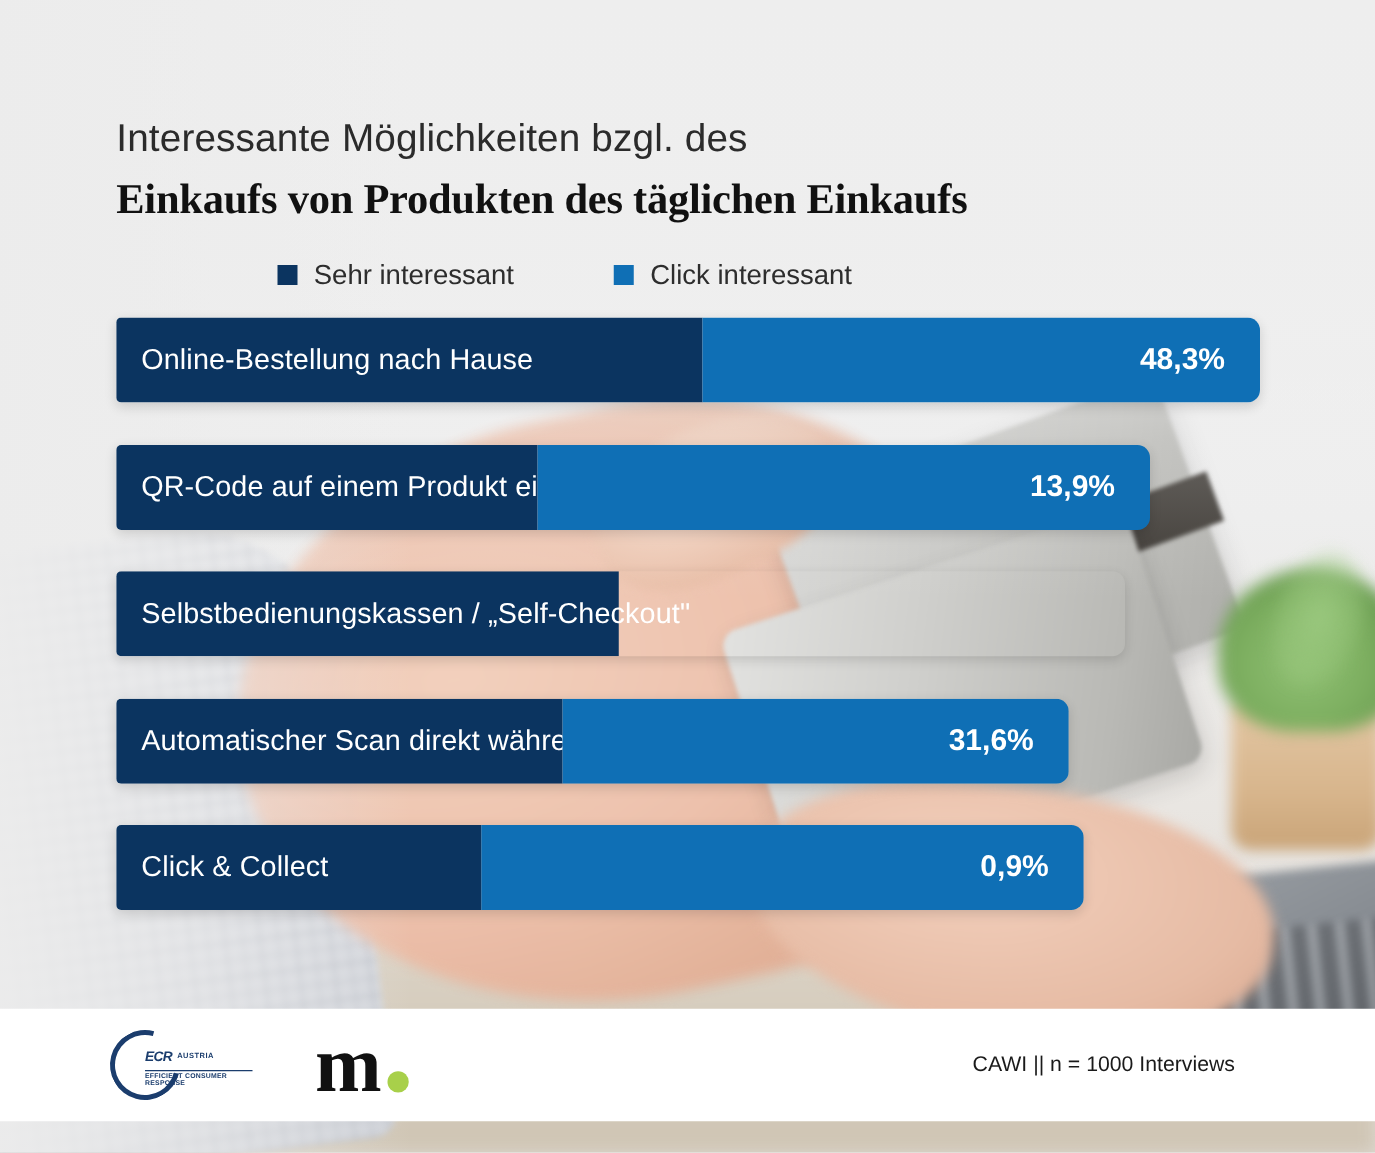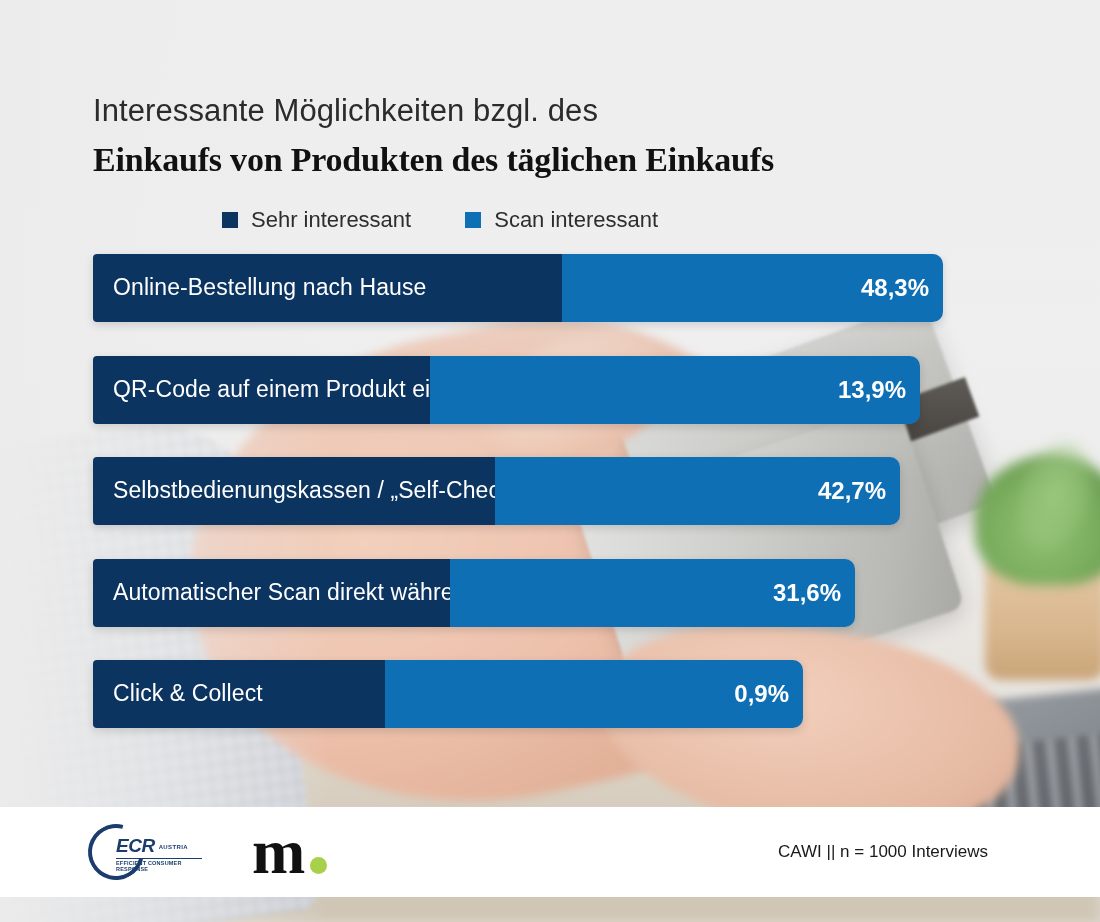--- a/index.html
+++ b/index.html
@@ -171,21 +171,21 @@
     color: #111111;
     margin-top: 9px;
     letter-spacing: -.2px;
     line-height: 1.2;
   }
 
   
   .legend {
     display: flex;
     align-items: center;
-    gap: 54px;
+    gap: 80px;
     margin: 26px 0 0 222px;
   }
   .legend-item { display: flex; align-items: center; gap: 13px; }
   .legend-swatch { width: 16px; height: 16px; display: block; }
   .legend-label {
     font-size: 22px;
     color: #2d2d2d;
     font-weight: 400;
   }
 
@@ -219,21 +219,21 @@
     font-size: 23px;
     font-weight: 400;
     white-space: nowrap;
     padding-left: 20px;
     letter-spacing: .1px;
   }
   .bar-value {
     color: #ffffff;
     font-size: 24px;
     font-weight: 700;
-    padding-right: 14px;
+    padding-right: 28px;
     white-space: nowrap;
   }
 
   
   .footer {
     position: absolute;
     left: 0; right: 0;
     top: 807px;
     height: 90px;
     background: #ffffff;
@@ -251,21 +251,21 @@
     border: 4px solid #1b3d6d;
     border-radius: 50%;
     border-right-color: transparent;
     transform: rotate(-30deg);
   }
   .ecr-text { position: absolute; left: 28px; top: 14px; }
   .ecr-main {
     font-family: "Liberation Sans", sans-serif;
     font-weight: 700;
     font-style: italic;
-    font-size: 19px;
+    font-size: 11px;
     color: #1b3d6d;
     letter-spacing: -.5px;
     line-height: 1;
     display: inline-block;
   }
   .ecr-austria {
     font-size: 6px;
     font-weight: 700;
     color: #1b3d6d;
     letter-spacing: .4px;
@@ -337,27 +337,27 @@
     <div class="title-bold">Einkaufs von Produkten des täglichen Einkaufs</div>
   </div>
 
   <div class="legend">
     <div class="legend-item">
       <span class="legend-swatch" style="background:#0b3460"></span>
       <span class="legend-label">Sehr interessant</span>
     </div>
     <div class="legend-item">
       <span class="legend-swatch" style="background:#0f6fb5"></span>
-      <span class="legend-label">Scan interessant</span>
+      <span class="legend-label">Click interessant</span>
     </div>
   </div>
 
   <div class="bars">
 
-    <div class="bar-row" style="top: 0px; width: 850px;">
+    <div class="bar-row" style="top: 0px; width: 915px;">
       <div class="seg-dark" style="width: 469px;">
         <span class="bar-label">Online-Bestellung nach Hause</span>
       </div>
       <div class="seg-light">
         <span class="bar-value">48,3%</span>
       </div>
     </div>
 
     <div class="bar-row" style="top: 102px; width: 827px;">
       <div class="seg-dark" style="width: 337px;">
@@ -365,35 +365,32 @@
       </div>
       <div class="seg-light">
         <span class="bar-value">13,9%</span>
       </div>
     </div>
 
     <div class="bar-row" style="top: 203px; width: 807px;">
       <div class="seg-dark" style="width: 402px;">
         <span class="bar-label">Selbstbedienungskassen / „Self-Checkout"</span>
       </div>
-      <div class="seg-light">
-        <span class="bar-value">42,7%</span>
-      </div>
     </div>
 
     <div class="bar-row" style="top: 305px; width: 762px;">
       <div class="seg-dark" style="width: 357px;">
         <span class="bar-label">Automatischer Scan direkt während dem Einkauf</span>
       </div>
       <div class="seg-light">
         <span class="bar-value">31,6%</span>
       </div>
     </div>
 
-    <div class="bar-row" style="top: 406px; width: 710px;">
+    <div class="bar-row" style="top: 406px; width: 774px;">
       <div class="seg-dark" style="width: 292px;">
         <span class="bar-label">Click &amp; Collect</span>
       </div>
       <div class="seg-light">
         <span class="bar-value">0,9%</span>
       </div>
     </div>
 
   </div>
 </div>

